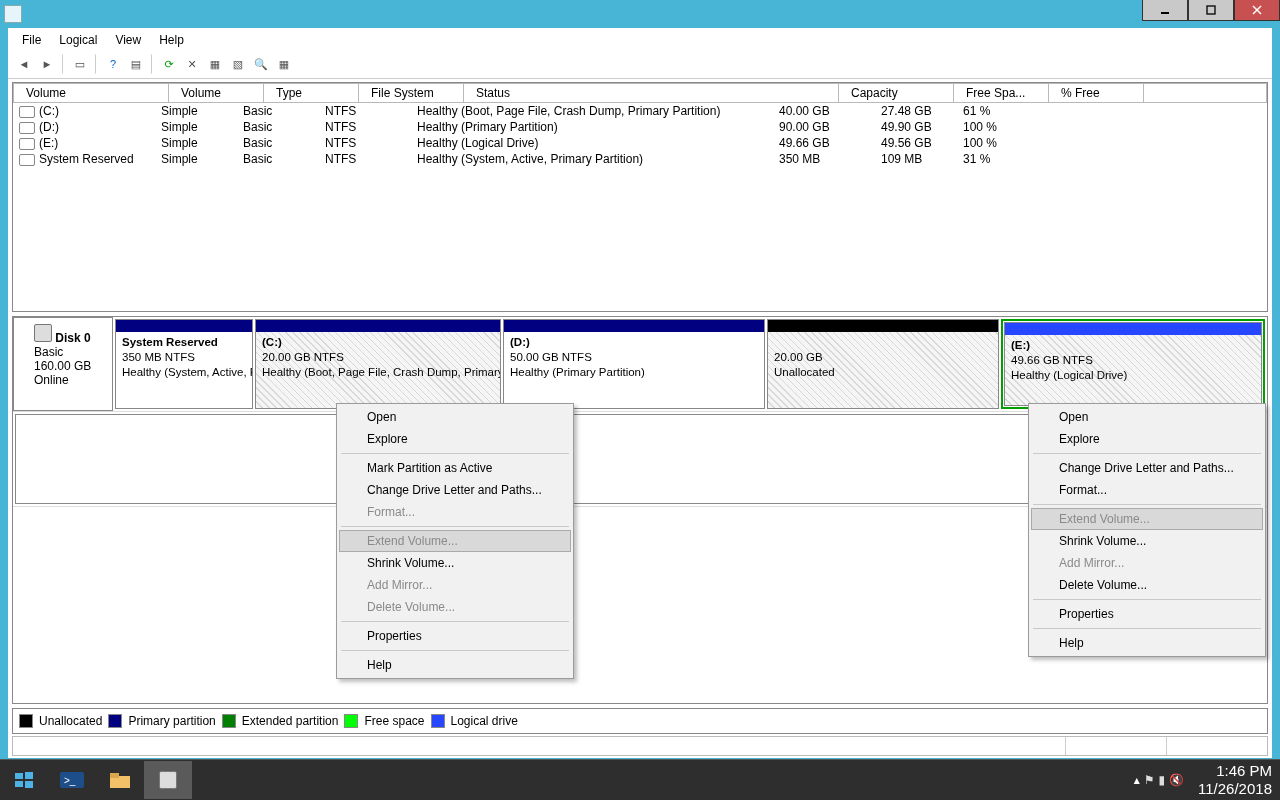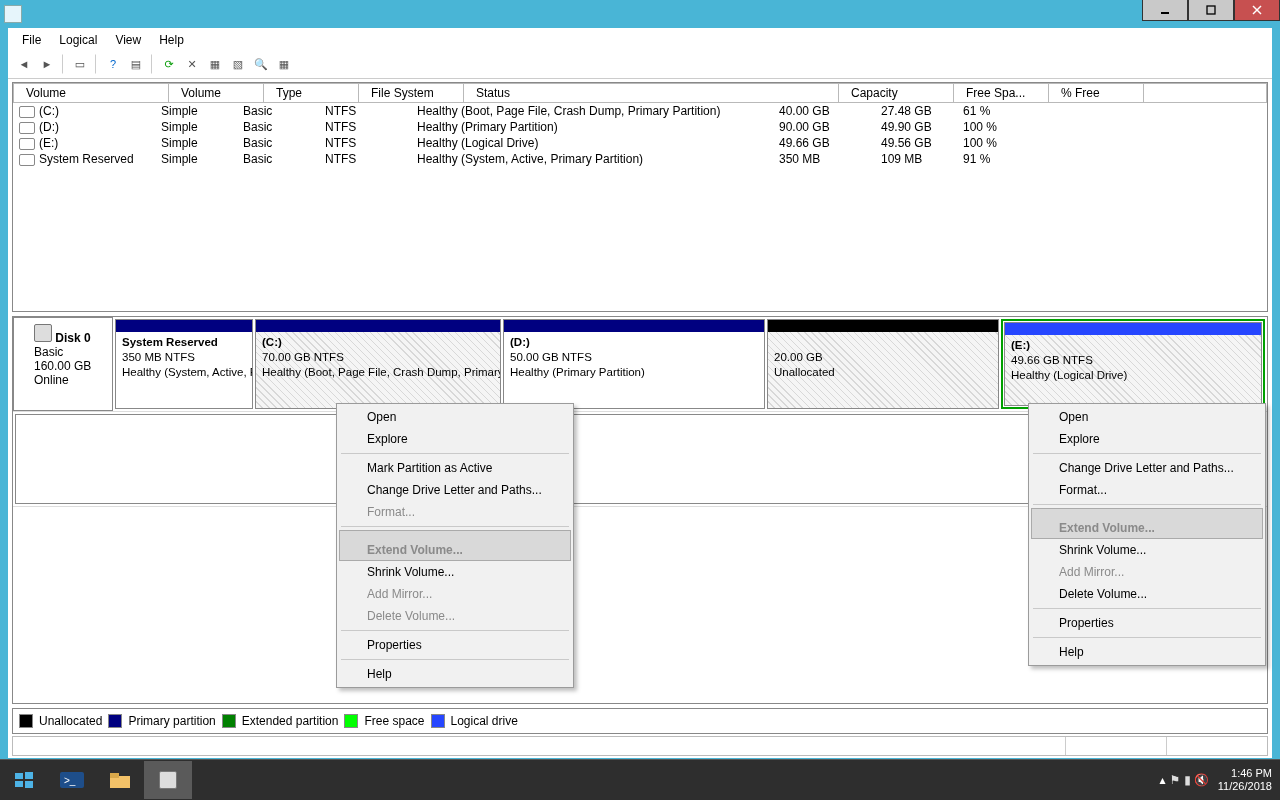--- a/index.html
+++ b/index.html
@@ -38,33 +38,33 @@
   .hatch{background:repeating-linear-gradient(45deg,#f5f5f5,#f5f5f5 4px,#d8d8d8 4px,#d8d8d8 5px);}
   .stripe-navy{background:#000080;}
   .stripe-black{background:#000;}
   .stripe-blue{background:#2646ff;}
   .ext-border{border:2px solid #00a000;padding:1px;display:flex;flex:1;}
   
   .ctxmenu{position:absolute;background:#f1f1f1;border:1px solid #9b9b9b;box-shadow:3px 3px 4px rgba(0,0,0,.25);padding:2px;font-size:12px;z-index:50;}
   .ctxmenu .mi{padding:4px 18px 4px 28px;white-space:nowrap;}
   .ctxmenu .mi.disabled{color:#8a8a8a;}
   .ctxmenu .msep{height:1px;background:#c9c9c9;margin:3px 2px;}
-  .ctxmenu .mi.sel{background:#d9d9d9;border:1px solid #aaa;padding:12px 17px 3px 27px;font-weight:bold;}
+  .ctxmenu .mi.sel{background:#d9d9d9;border:1px solid #aaa;padding:3px 17px 3px 27px;}
   
   .legend{height:24px;border:1px solid #888;margin:4px 4px 2px;display:flex;align-items:center;gap:6px;padding:0 6px;}
   .sw{width:12px;height:12px;display:inline-block;border:1px solid #888;}
   .statusbar{height:18px;border:1px solid #bbb;margin:0 4px 2px;display:flex;}
   .statusbar div:first-child{flex:1;border-right:1px solid #ccc;}
   .statusbar div{width:100px;border-right:1px solid #ccc;}
   
   .taskbar{position:absolute;left:0;right:0;bottom:0;height:40px;background:#2e2e2e;border-top:1px solid #555;display:flex;align-items:center;color:#fff;}
   .taskbar .tbtn{width:48px;height:38px;display:flex;align-items:center;justify-content:center;}
   .taskbar .tbtn.active{background:#5a5a5a;}
   .tray{margin-left:auto;display:flex;align-items:center;gap:4px;padding:0 8px;}
-  .tray .clock{text-align:right;font-size:11px;line-height:1.2;margin-left:4px;}
+  .tray .clock{text-align:right;font-size:15px;line-height:1.2;margin-left:10px;}
   .icon16{width:16px;height:16px;display:inline-block;}
   
   .i-disk{background:#ddd;border:1px solid #777;border-radius:2px;}
   .i-cd{border:2px solid #999;border-radius:50%;width:12px;height:12px;}
 </style>
 </head>
 <body>
 
 <div class="titlebar">
   <span class="appicon"></span>
@@ -159,21 +159,21 @@
           <div class="c-pct">100 %</div>
         </div>
         <div class="listrow">
           <div class="c-vol"><span class="vicon"></span>System Reserved</div>
           <div class="c-lay">Simple</div>
           <div class="c-typ">Basic</div>
           <div class="c-fs">NTFS</div>
           <div class="c-stat">Healthy (System, Active, Primary Partition)</div>
           <div class="c-cap">350 MB</div>
           <div class="c-free">109 MB</div>
-          <div class="c-pct">91 %</div>
+          <div class="c-pct">31 %</div>
         </div>
       </div>
   </div>
 
   <div class="diskarea">
 
     <div class="diskrow">
       <div class="diskhdr">
         <span class="icon16 i-disk"></span>
         <b>Disk 0</b><br>
@@ -187,21 +187,21 @@
           <div class="plabel">
             <b>System Reserved</b><br>
             <span>350 MB NTFS</span><br>
             <span>Healthy (System, Active, Primary Partition)</span>
           </div>
         </div>
         <div class="part hatch" style="width:244px;">
           <div class="pstripe stripe-navy"></div>
           <div class="plabel">
             <b>(C:)</b><br>
-            <span>70.00 GB NTFS</span><br>
+            <span>20.00 GB NTFS</span><br>
             <span>Healthy (Boot, Page File, Crash Dump, Primary Partition)</span>
           </div>
         </div>
         <div class="part" style="width:260px;">
           <div class="pstripe stripe-navy"></div>
           <div class="plabel">
             <b>(D:)</b><br>
             <span>50.00 GB NTFS</span><br>
             <span>Healthy (Primary Partition)</span>
           </div>

